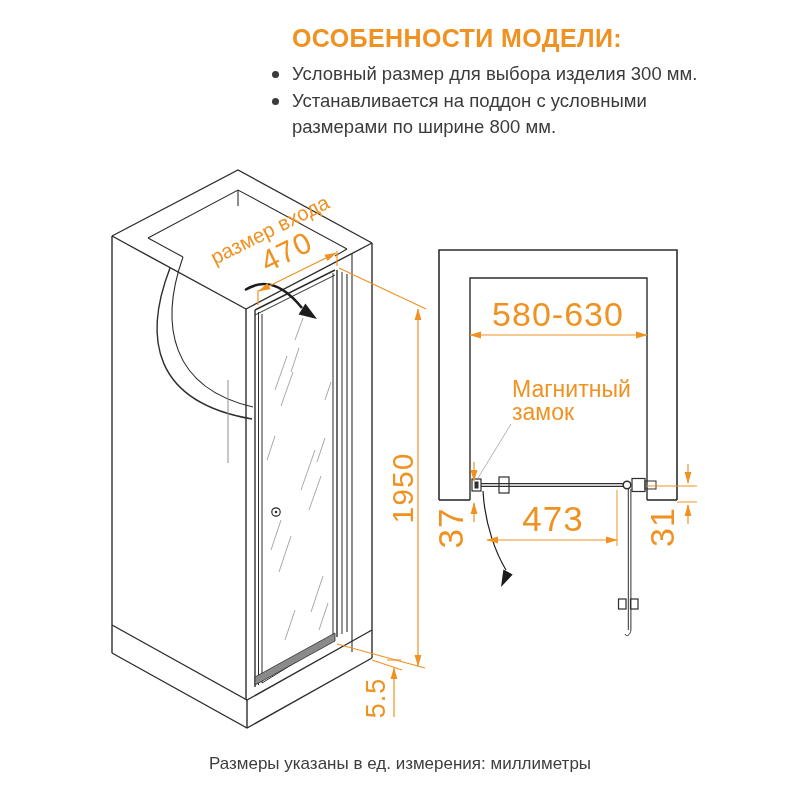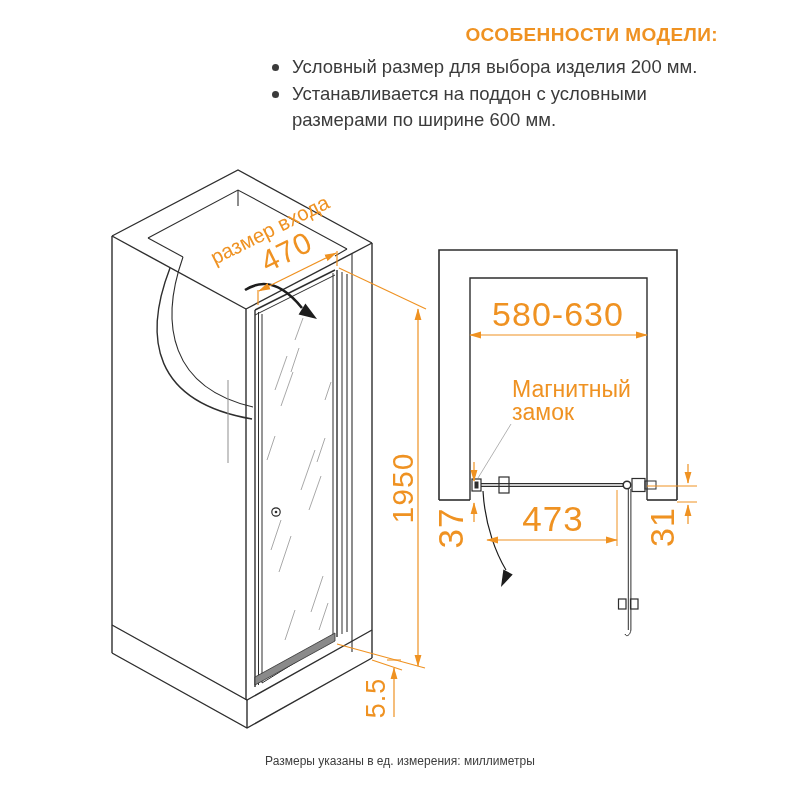--- a/index.html
+++ b/index.html
@@ -1,42 +1,42 @@
 <!DOCTYPE html>
 <html><head>
 <meta charset="utf-8">
 <style>
   html,body{margin:0;padding:0;background:#fff;}
   .page{position:relative;width:800px;height:800px;background:#ffffff;overflow:hidden;
         font-family:"Liberation Sans",sans-serif;color:#3b3b3b;}
   
   .features{position:absolute;left:266px;top:24px;width:452px;}
-  .features h1{margin:0 0 8px 26px;font-size:19px;font-weight:bold;color:#ef9222;letter-spacing:.4px;text-align:right;}
+  .features h1{margin:0 0 8px 26px;font-size:25px;font-weight:bold;color:#ef9222;letter-spacing:.4px;}
   .features ul{margin:0;padding:0;list-style:none;}
   .features li{position:relative;padding-left:26px;font-size:18.5px;line-height:26.5px;color:#3b3b3b;}
   .features li::before{content:"";position:absolute;left:6px;top:10px;width:7px;height:7px;border-radius:50%;background:#3b3b3b;}
   
   .footer-note{position:absolute;left:0;top:754px;width:800px;text-align:center;
-               font-size:12px;color:#3d3d3d;}
+               font-size:17px;color:#3d3d3d;}
   
   svg{position:absolute;overflow:visible;}
   svg text{font-family:"Liberation Sans",sans-serif;fill:#ef9222;}
   .dimnum{letter-spacing:1px;}
   .ink{stroke:#2e2e2e;fill:none;}
 </style>
 </head>
 <body>
 
 <div class="page">
 
   <div class="features">
     <h1>ОСОБЕННОСТИ МОДЕЛИ:</h1>
     <ul>
-      <li>Условный размер для выбора изделия 200 мм.</li>
-      <li>Устанавливается на поддон с условными размерами по ширине 600 мм.</li>
+      <li>Условный размер для выбора изделия 300 мм.</li>
+      <li>Устанавливается на поддон с условными размерами по ширине 800 мм.</li>
     </ul>
   </div>
 
   <svg style="left:95px;top:160px;" width="340" height="610" viewBox="0 0 340 610">
     <defs>
       <marker id="oarr" viewBox="0 0 10 7" refX="9.3" refY="3.5" markerWidth="10" markerHeight="7" orient="auto-start-reverse">
           <polygon points="0,0.6 10,3.5 0,6.4" fill="#ef9222"></polygon>
         </marker>
     </defs>
 

